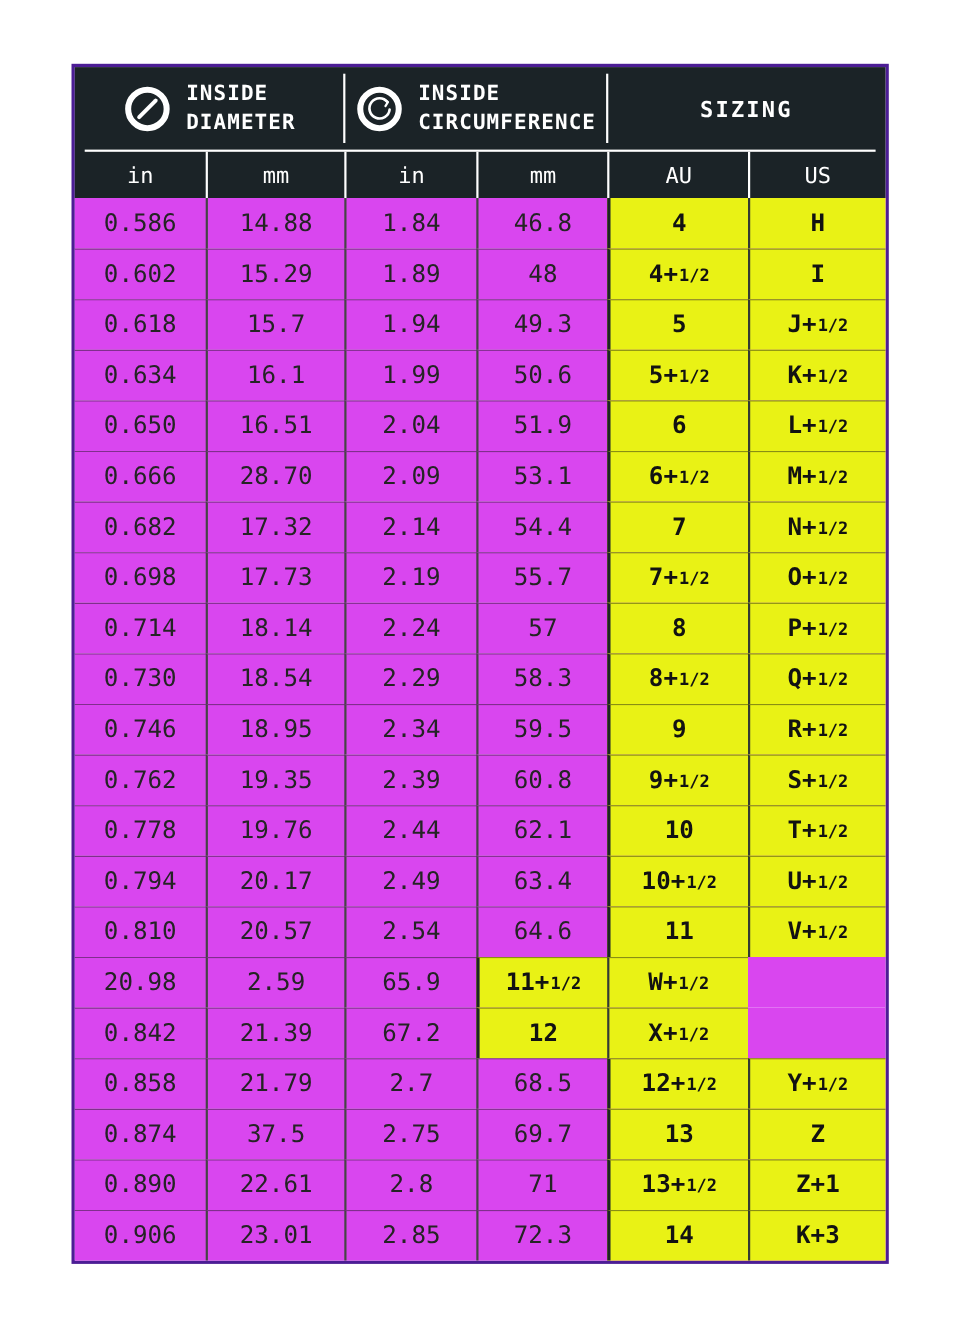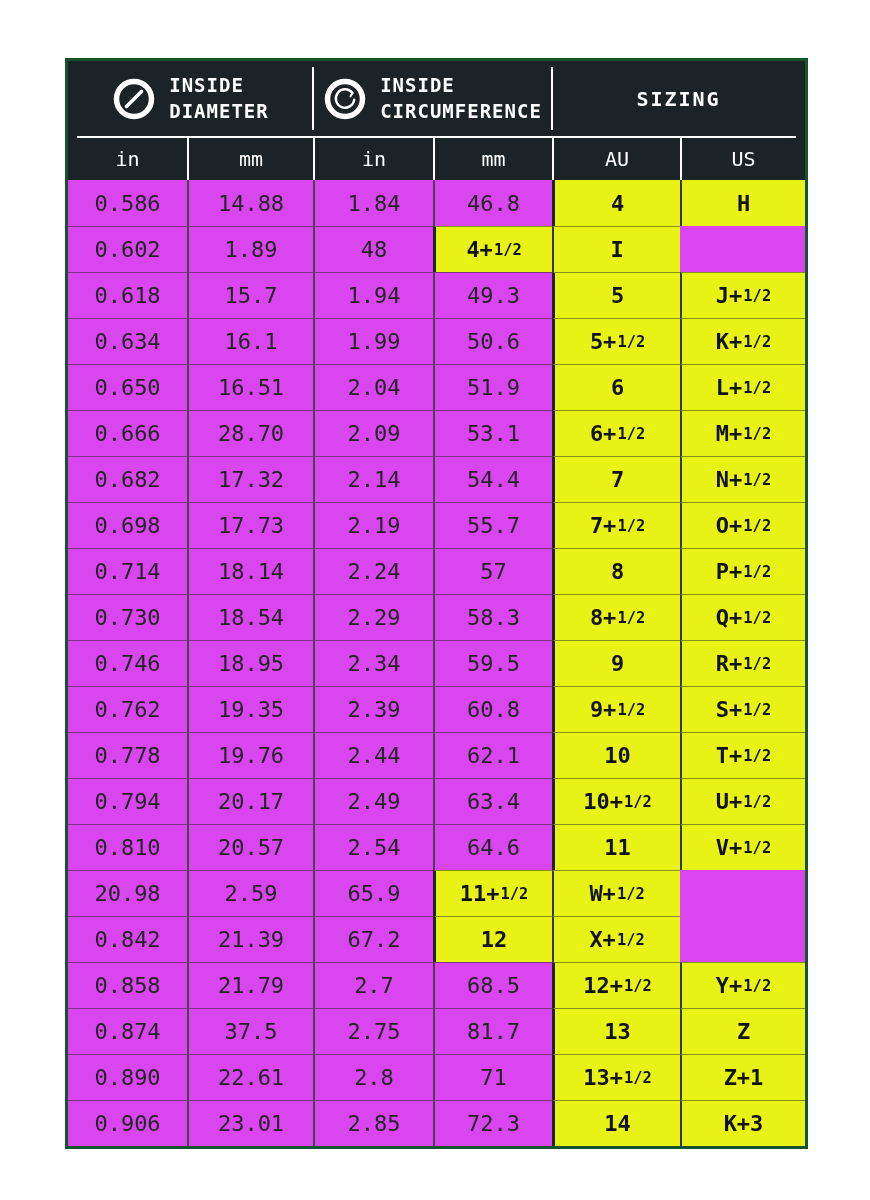--- a/index.html
+++ b/index.html
@@ -9,21 +9,21 @@
     width: 870px;
     height: 1200px;
     background: #ffffff;
     font-family: "DejaVu Sans Mono", "Liberation Mono", monospace;
   }
   .ring-table {
     position: absolute;
     left: 65px;
     top: 58px;
     width: 743px;
-    border: 3px solid #14532d;
+    border: 3px solid #4c1d95;
   }
   
   .thead { background: #1b2327; color: #ffffff; }
   .title-row {
     display: grid;
     grid-template-columns: 120fr 127fr 121fr 120fr 129fr 126fr;
     height: 75px;
   }
   .hgroup {
     grid-column: span 2;
@@ -154,20 +154,21 @@
     <div class="cell c-in">0.586</div>
     <div class="cell c-mm">14.88</div>
     <div class="cell c-in">1.84</div>
     <div class="cell c-mm">46.8</div>
     <div class="cell c-us">4</div>
     <div class="cell c-au">H</div>
   </div>
 
   <div class="row">
     <div class="cell c-in">0.602</div>
+    <div class="cell c-mm">15.29</div>
     <div class="cell c-in">1.89</div>
     <div class="cell c-mm">48</div>
     <div class="cell c-us">
             <span>4+</span>
             <span class="frac">1/2</span>
           </div>
     <div class="cell c-au">I</div>
   </div>
 
   <div class="row">
@@ -381,21 +382,21 @@
     <div class="cell c-au">
             <span>Y+</span>
             <span class="frac">1/2</span>
           </div>
   </div>
 
   <div class="row">
     <div class="cell c-in">0.874</div>
     <div class="cell c-mm">37.5</div>
     <div class="cell c-in">2.75</div>
-    <div class="cell c-mm">81.7</div>
+    <div class="cell c-mm">69.7</div>
     <div class="cell c-us">13</div>
     <div class="cell c-au">Z</div>
   </div>
 
   <div class="row">
     <div class="cell c-in">0.890</div>
     <div class="cell c-mm">22.61</div>
     <div class="cell c-in">2.8</div>
     <div class="cell c-mm">71</div>
     <div class="cell c-us">

